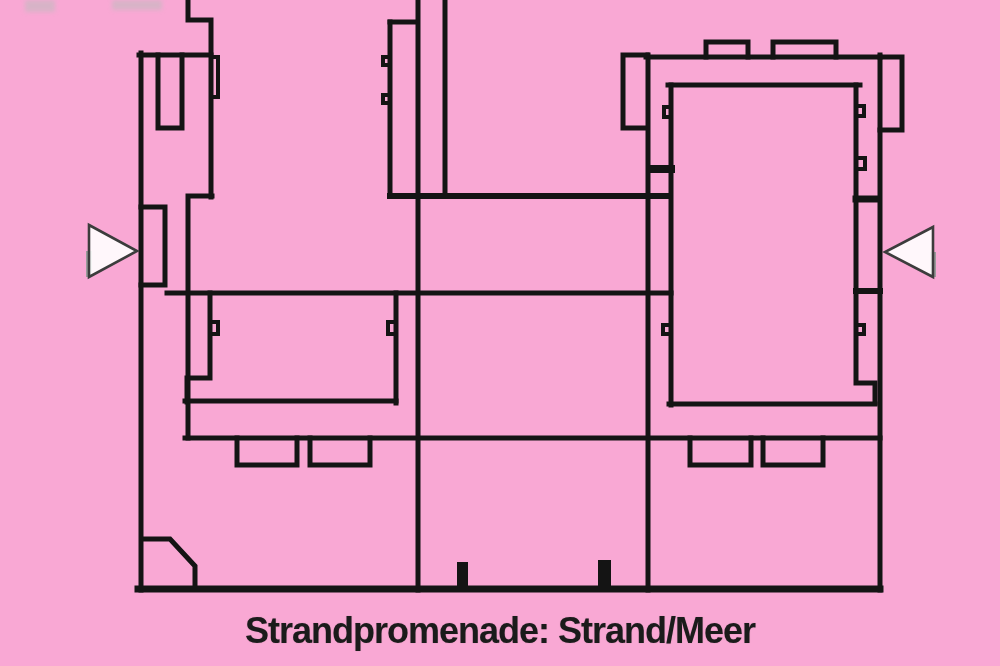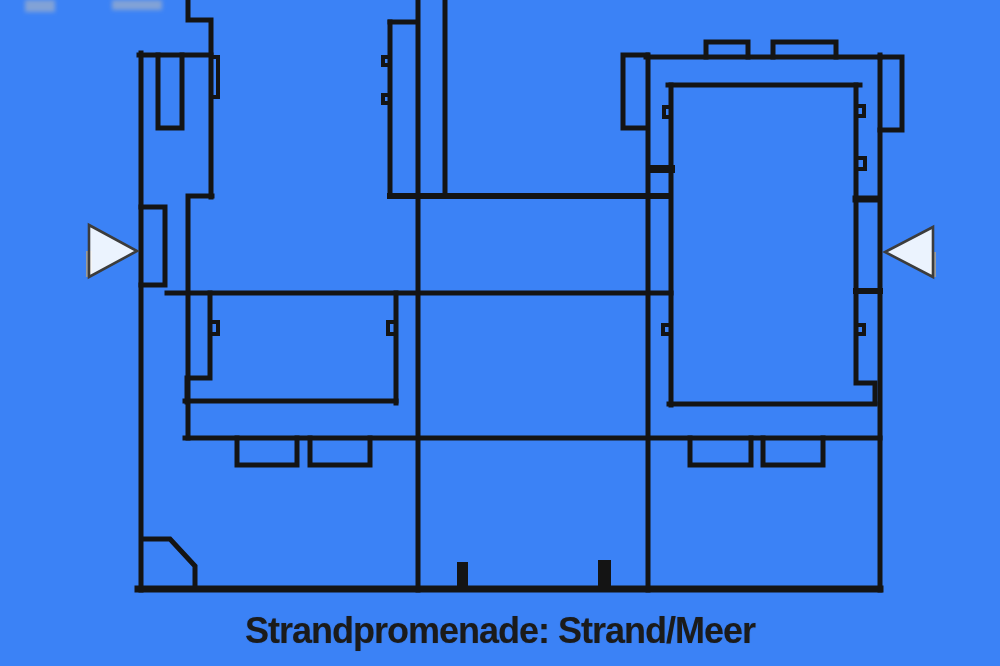--- a/index.html
+++ b/index.html
@@ -6,21 +6,21 @@
   #page{position:relative;width:1000px;height:666px;background:#fdfdfd;overflow:hidden;
         font-family:"Liberation Sans", sans-serif;}
   #plan-svg{position:absolute;left:0;top:0;width:1000px;height:666px;}
   #caption{position:absolute;left:0;right:0;top:610px;text-align:center;
            font-weight:bold;font-size:36px;letter-spacing:-1px;color:#1b1b1b;
            text-shadow:0 0 1px rgba(0,0,0,.25);}
 </style>
 </head>
 <body>
 
-<div id="page" style="background: #3b82f6;">
+<div id="page" style="background: #f9a8d4;">
   <svg id="plan-svg" viewBox="0 0 1000 666" xmlns="http://www.w3.org/2000/svg">
     <defs>
       <filter id="soft-blur" x="-50%" y="-50%" width="200%" height="200%">
         <feGaussianBlur stdDeviation="2.2"></feGaussianBlur>
       </filter>
     </defs>
     <g id="smudge-layer">
         <rect x="25" y="0" width="30" height="12" fill="#bdbdbd" opacity="0.55" filter="url(#soft-blur)"></rect>
         <rect x="112" y="0" width="50" height="10" fill="#bdbdbd" opacity="0.55" filter="url(#soft-blur)"></rect>
       </g>

